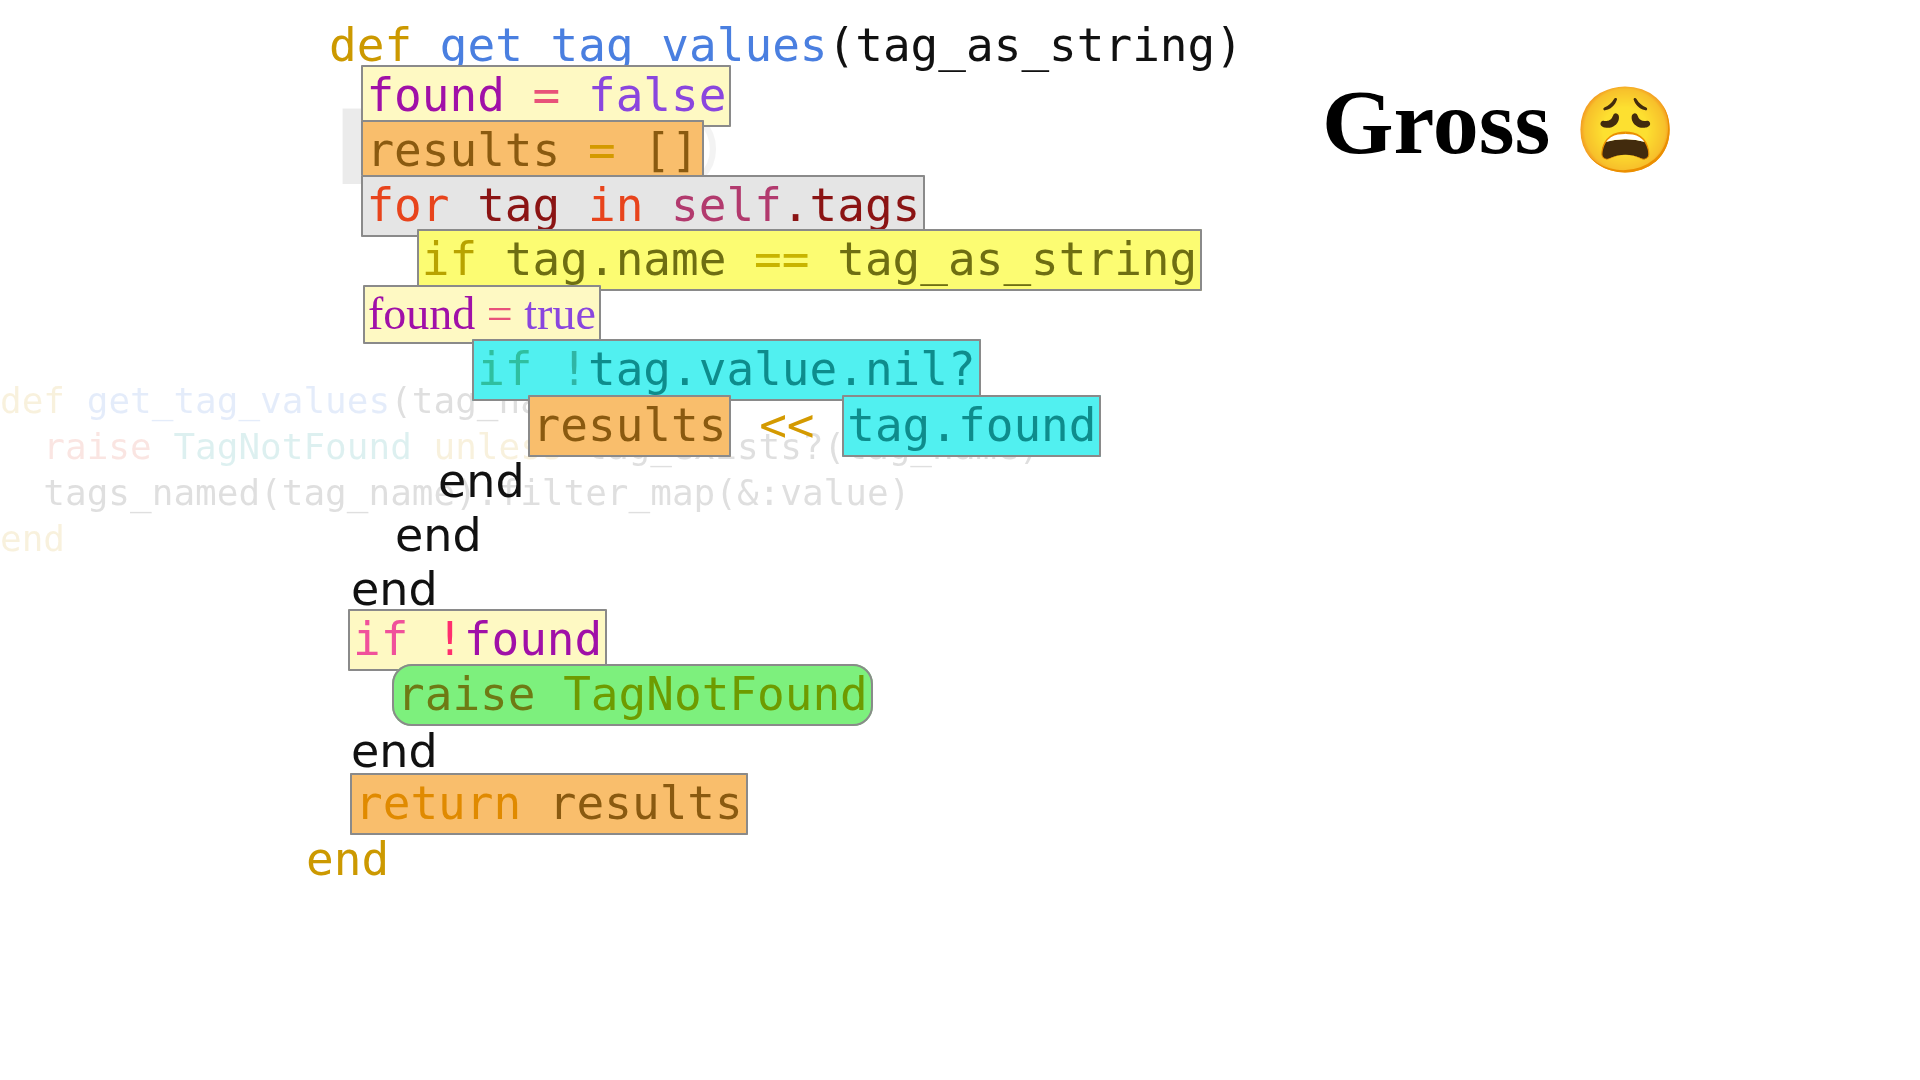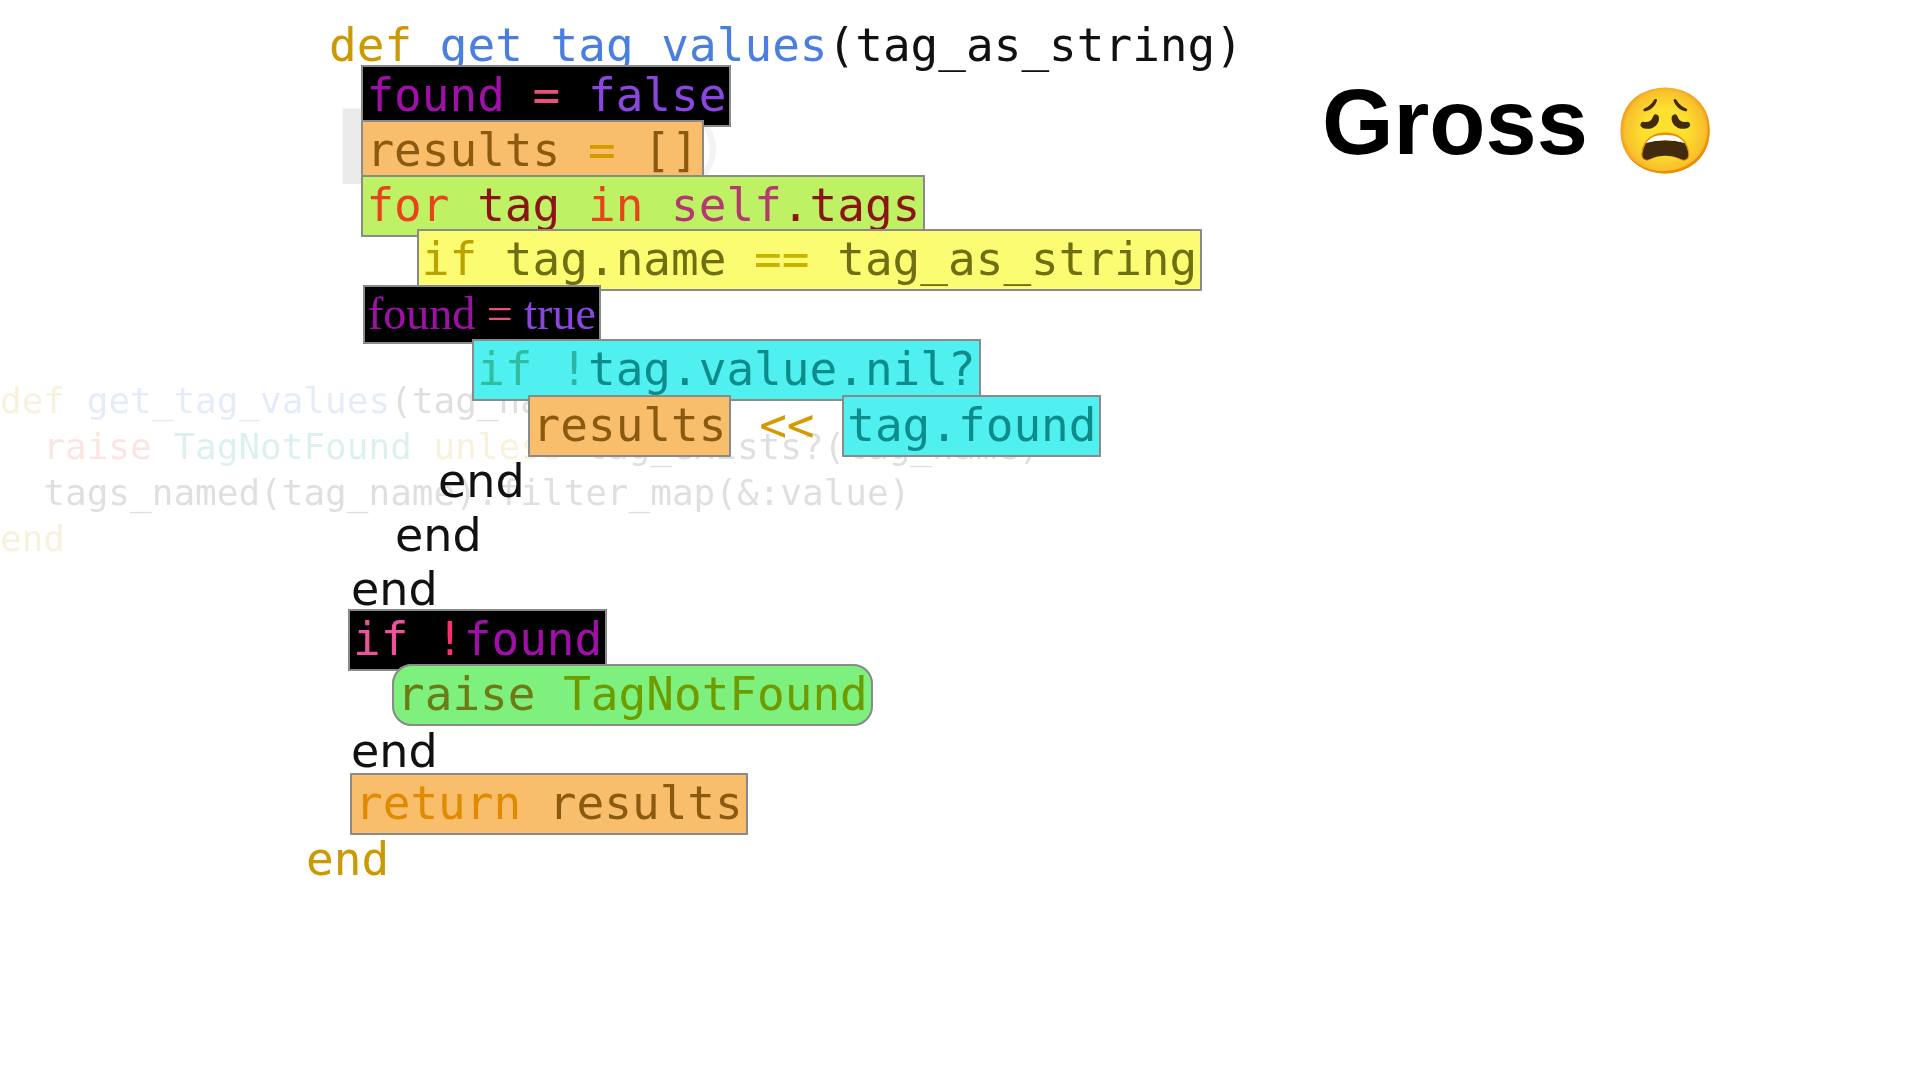--- a/index.html
+++ b/index.html
@@ -38,23 +38,23 @@
   }
   .ln{position:absolute;white-space:pre;}
 
   .hl{
     border:2px solid #8a8a8a;
     padding:1px 3px 3px 3px;
     border-radius:1px;
     box-decoration-break:clone;
     -webkit-box-decoration-break:clone;
   }
-  .hl-magenta{background:#000000;}
+  .hl-magenta{background:#fef9c3;}
   .hl-orange {background:#F9BE6C;margin-top:13px;}
-  .hl-red    {background:#bef264;}
+  .hl-red    {background:#e5e5e5;}
   .hl-yellow {background:#FCFC72;}
   .hl-cyan   {background:#51F0F0;}
   .hl-green  {background:#7DF07D;border-radius:20px;}
 
   
   .t-kw-gold   {color:#CC9900;}
   .t-fn-blue   {color:#4A7FE0;}
   .t-black     {color:#111111;}
   .t-var-purple{color:#A010A8;}
   .t-val-violet{color:#8A46DE;}
@@ -82,21 +82,21 @@
     font-size:46px;color:#111111;
   }
   .end-gold{
     font-family:"DejaVu Sans Mono",monospace;
     font-size:46px;color:#CC9900;
   }
 
   
   .annotation{
     position:absolute;left:1322px;top:72px;
-    font-family:Liberation Sans, sans-serif;
+    font-family:Liberation Serif, serif;
     font-size:92px;font-weight:bold;color:#000000;
     white-space:nowrap;line-height:1.1;
   }
   .annotation .anno-emoji{font-size:84px;font-weight:normal;vertical-align:-6px;}
 </style>
 </head>
 <body>
 
 <div id="slide">
 

